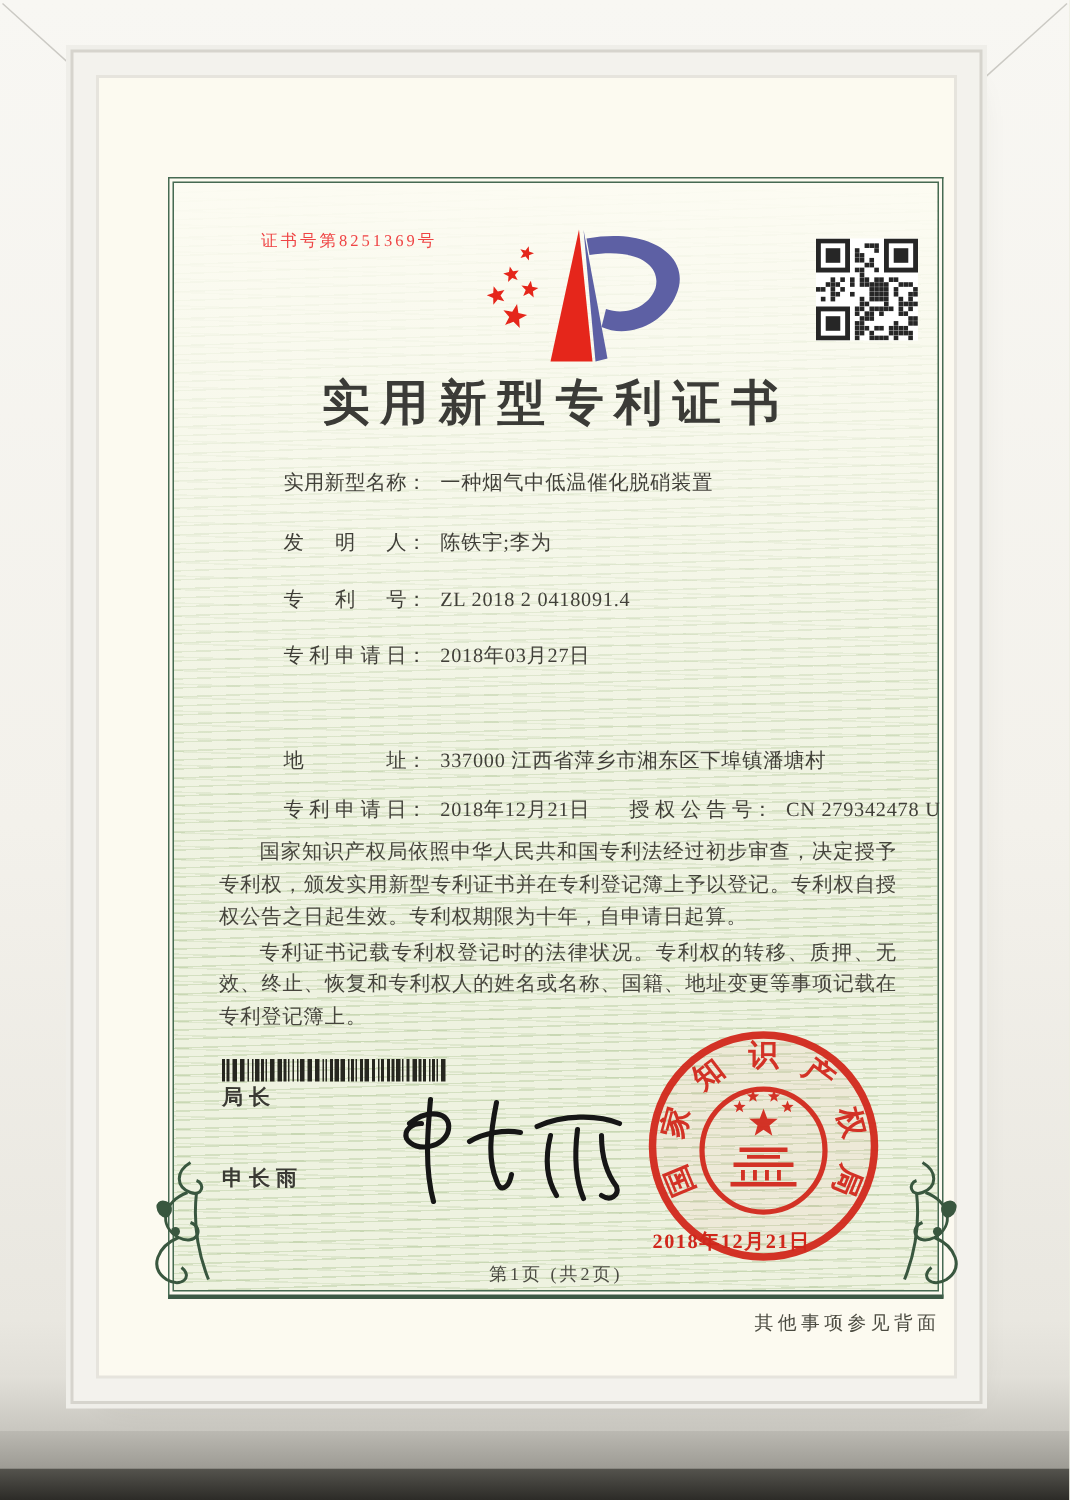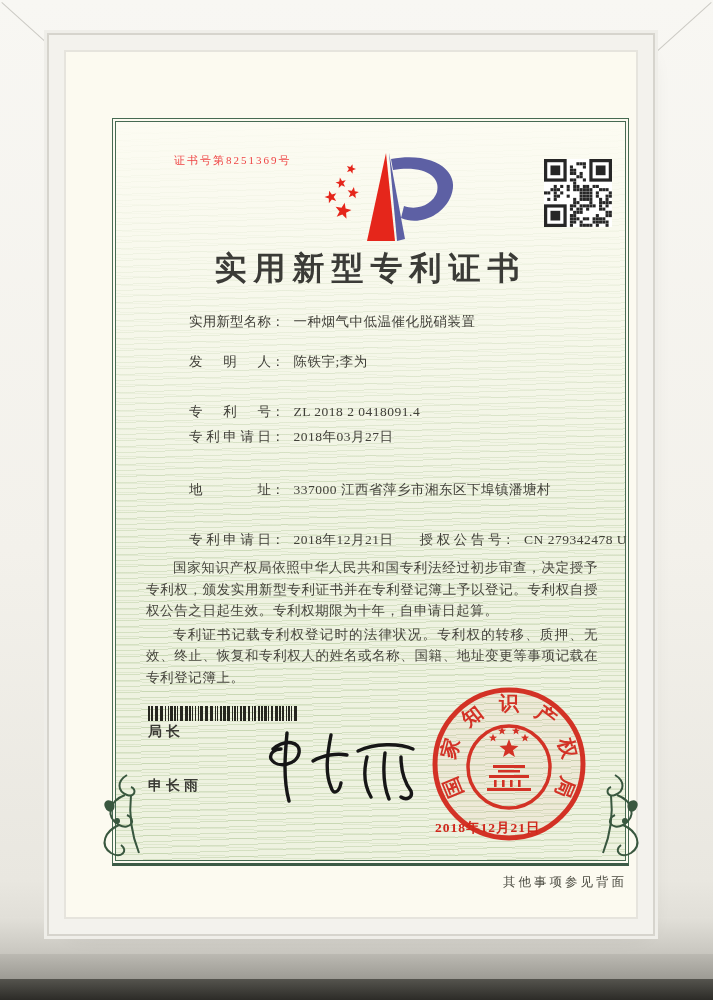--- a/index.html
+++ b/index.html
@@ -219,27 +219,27 @@
       </div>
 
       <div class="title">实用新型专利证书</div>
 
       <div class="frow" style="top:194px">
         <span class="flabel">实用新型名称</span><span class="fcolon">：</span><span class="fvalue">一种烟气中低温催化脱硝装置</span>
       </div>
       <div class="frow" style="top:234px">
         <span class="flabel">发明人</span><span class="fcolon">：</span><span class="fvalue">陈铁宇;李为</span>
       </div>
-      <div class="frow" style="top:284px">
+      <div class="frow" style="top:272px">
         <span class="flabel">专利号</span><span class="fcolon">：</span><span class="fvalue">ZL 2018 2 0418091.4</span>
       </div>
       <div class="frow" style="top:309px">
         <span class="flabel">专利申请日</span><span class="fcolon">：</span><span class="fvalue">2018年03月27日</span>
       </div>
-      <div class="frow" style="top:362px">
+      <div class="frow" style="top:379px">
         <span class="flabel">地址</span><span class="fcolon">：</span><span class="fvalue">337000 江西省萍乡市湘东区下埠镇潘塘村</span>
       </div>
       <div class="frow" style="top:412px">
         <span class="flabel">专利申请日</span><span class="fcolon">：</span><span class="fvalue">2018年12月21日</span><span class="pair2"><span class="flabel">授权公告号</span><span class="fcolon">：</span><span class="fvalue">CN 279342478 U</span></span>
       </div>
 
       <div class="paras">
         <p>国家知识产权局依照中华人民共和国专利法经过初步审查，决定授予专利权，颁发实用新型专利证书并在专利登记簿上予以登记。专利权自授权公告之日起生效。专利权期限为十年，自申请日起算。</p>
         <p>专利证书记载专利权登记时的法律状况。专利权的转移、质押、无效、终止、恢复和专利权人的姓名或名称、国籍、地址变更等事项记载在专利登记簿上。</p>
       </div>
@@ -325,20 +325,21 @@
           <text x="85" y="31" text-anchor="middle" transform="rotate(75,85,85)" fill="#d2271b" font-size="20" font-weight="700" font-family="&quot;Liberation Serif&quot;,&quot;DejaVu Serif&quot;,serif">权</text>
           <text x="85" y="31" text-anchor="middle" transform="rotate(112.5,85,85)" fill="#d2271b" font-size="20" font-weight="700" font-family="&quot;Liberation Serif&quot;,&quot;DejaVu Serif&quot;,serif">局</text>
           <polygon points="85.0,60.0 87.5,66.6 94.5,66.9 89.0,71.3 90.9,78.1 85.0,74.2 79.1,78.1 81.0,71.3 75.5,66.9 82.5,66.6 " fill="#d2271b"></polygon>
           <polygon points="69.0,54.7 70.1,57.5 73.1,57.7 70.7,59.6 71.5,62.5 69.0,60.8 66.5,62.5 67.3,59.6 64.9,57.7 67.9,57.5 " fill="#d2271b"></polygon>
           <polygon points="78.0,47.7 79.1,50.5 82.1,50.7 79.7,52.6 80.5,55.5 78.0,53.8 75.5,55.5 76.3,52.6 73.9,50.7 76.9,50.5 " fill="#d2271b"></polygon>
           <polygon points="92.0,47.7 93.1,50.5 96.1,50.7 93.7,52.6 94.5,55.5 92.0,53.8 89.5,55.5 90.3,52.6 87.9,50.7 90.9,50.5 " fill="#d2271b"></polygon>
           <polygon points="101.0,54.7 102.1,57.5 105.1,57.7 102.7,59.6 103.5,62.5 101.0,60.8 98.5,62.5 99.3,59.6 96.9,57.7 99.9,57.5 " fill="#d2271b"></polygon>
         </svg>
       <div class="seal-date">2018年12月21日</div>
 
+      <div class="page-info">第1页 (共2页)</div>
 
       <svg class="orn orn-l" viewBox="0 0 60 90" fill="none" stroke="#39573f" stroke-width="2">
         <path d="M44,2 C34,8 34,18 44,22 C52,25 54,16 48,14"></path>
         <path d="M42,22 C26,28 22,44 36,52 C48,58 54,46 44,42"></path>
         <path d="M36,52 C22,58 16,72 28,80 C38,86 46,78 38,72"></path>
         <path d="M48,22 C46,40 48,60 56,80"></path>
         <path d="M30,30 C24,26 20,30 24,36 C28,40 32,36 30,30" fill="#39573f"></path>
         <circle cx="34" cy="48" r="3" fill="#39573f" stroke="none"></circle>
       </svg>
       <svg class="orn orn-r" viewBox="0 0 60 90" fill="none" stroke="#39573f" stroke-width="2">

